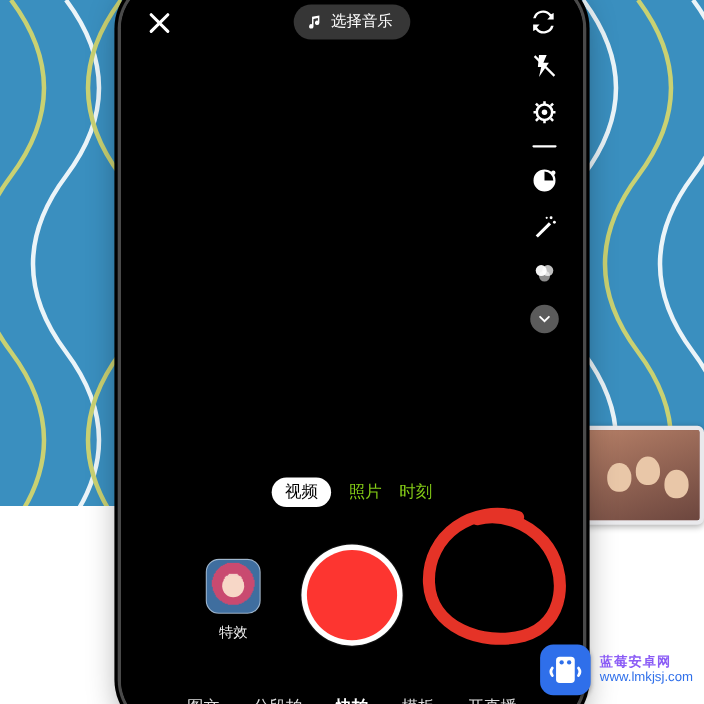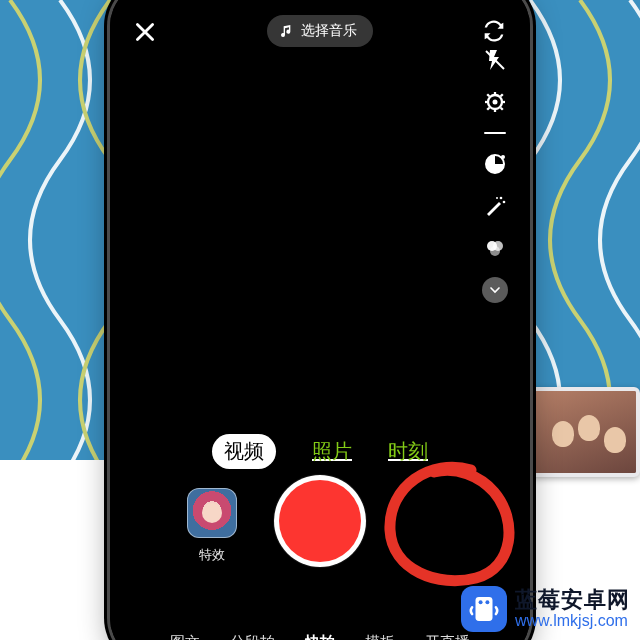--- a/index.html
+++ b/index.html
@@ -46,53 +46,52 @@
     left: 110px; top: -18px;
     width: 420px; height: 680px;
     background: #000;
     border-radius: 44px;
     box-shadow: 0 0 0 3px #4a4a4a, 0 0 0 6px #000, 0 8px 30px rgba(0,0,0,.4);
     overflow: hidden;
   }
   .screen { position:absolute; inset:0; background:#000; color:#fff; }
 
   
-  .topbar { position:absolute; left:0; right:0; top:22px; height:34px;margin-top:11px; }
+  .topbar { position:absolute; left:0; right:0; top:22px; height:34px; }
   .close { position:absolute; left:22px; top:4px; width:26px; height:26px; cursor:pointer; }
   .music-pill {
     position:absolute; left:50%; top:0; transform:translateX(-50%);
     height:32px; padding:0 16px 0 12px;
     background: rgba(120,120,120,.45);
     border-radius: 16px;
     display:flex; align-items:center; gap:6px;
     font-size:14px; color:#fff; cursor:pointer;
   }
   .flip { position:absolute; right:22px; top:2px; width:28px; height:28px; cursor:pointer; }
 
   
   .rail { position:absolute; right:18px; top:64px; width:34px; display:flex; flex-direction:column; align-items:center; gap:14px; }
   .rail .ico { width:28px; height:28px; display:flex; align-items:center; justify-content:center; cursor:pointer; }
   .rail .sep { width:22px; height:2px; background:#fff; border-radius:2px; margin:2px 0; }
   .rail .more { width:26px; height:26px; background:rgba(130,130,130,.7); border-radius:50%; display:flex; align-items:center; justify-content:center; }
 
   
   .mode-row {
     position:absolute; left:0; right:0; top:452px;
-    display:flex; justify-content:center; align-items:center; gap:36px;
-    font-size:20px;
-    text-decoration:underline;
+    display:flex; justify-content:center; align-items:center; gap:16px;
+    font-size:15px;
   }
   .mode { color:#84cc16; cursor:pointer; }
   .mode.active {
     color:#000; background:#fff; border-radius:999px; padding:4px 12px;
   }
 
   
   .controls {
-    position:absolute; left:0; right:0; top:488px; height:120px;padding-left:21px;
+    position:absolute; left:0; right:0; top:508px; height:120px;padding-left:21px;
   }
   .shutter {
     position:absolute; left:50%; top:10px; transform:translateX(-50%);
     width:82px; height:82px; border-radius:50%;
     background:#fd3530;
     box-shadow: 0 0 0 5px #fff, 0 0 0 6px rgba(255,255,255,.07);
     cursor:pointer;
   }
   .side-btn { position:absolute; top:18px; width:56px; text-align:center; cursor:pointer; }
   .side-btn .thumb { width:50px; height:50px; border-radius:12px; margin:0 auto 8px; background:#fff; overflow:hidden; }
@@ -126,22 +125,22 @@
     background: rgba(255,255,255,.0);
     padding:2px 4px;
   }
   .wm-icon {
     width:46px; height:46px;
     background:#2f6fea; border-radius:12px;
     display:flex; align-items:center; justify-content:center;
     box-shadow:0 2px 4px rgba(0,0,0,.3);
   }
   .wm-text { line-height:1.15; }
-  .wm-text .t1 { font-size:22px; font-weight:700; color:#0f172a; letter-spacing:1px;}
-  .wm-text .t2 { font-size:16px; color:#2f6fea; }
+  .wm-text .t1 { font-size:12px; font-weight:700; color:#8b5cf6; letter-spacing:1px;}
+  .wm-text .t2 { font-size:12px; color:#2f6fea; }
 </style>
 </head>
 <body>
 
 <div class="wallpaper">
   <svg viewBox="0 0 640 640" preserveAspectRatio="xMidYMid slice">
     <rect width="640" height="640" fill="#3a8fbf"></rect>
     <g stroke-width="4" fill="none" opacity=".9">
       <path d="M-40 0 Q 20 80 -40 160 T -40 320 T -40 480 T -40 640" stroke="#ffffff"></path>
       <path d="M10 0 Q 70 80 10 160 T 10 320 T 10 480 T 10 640" stroke="#d9d96a"></path>

